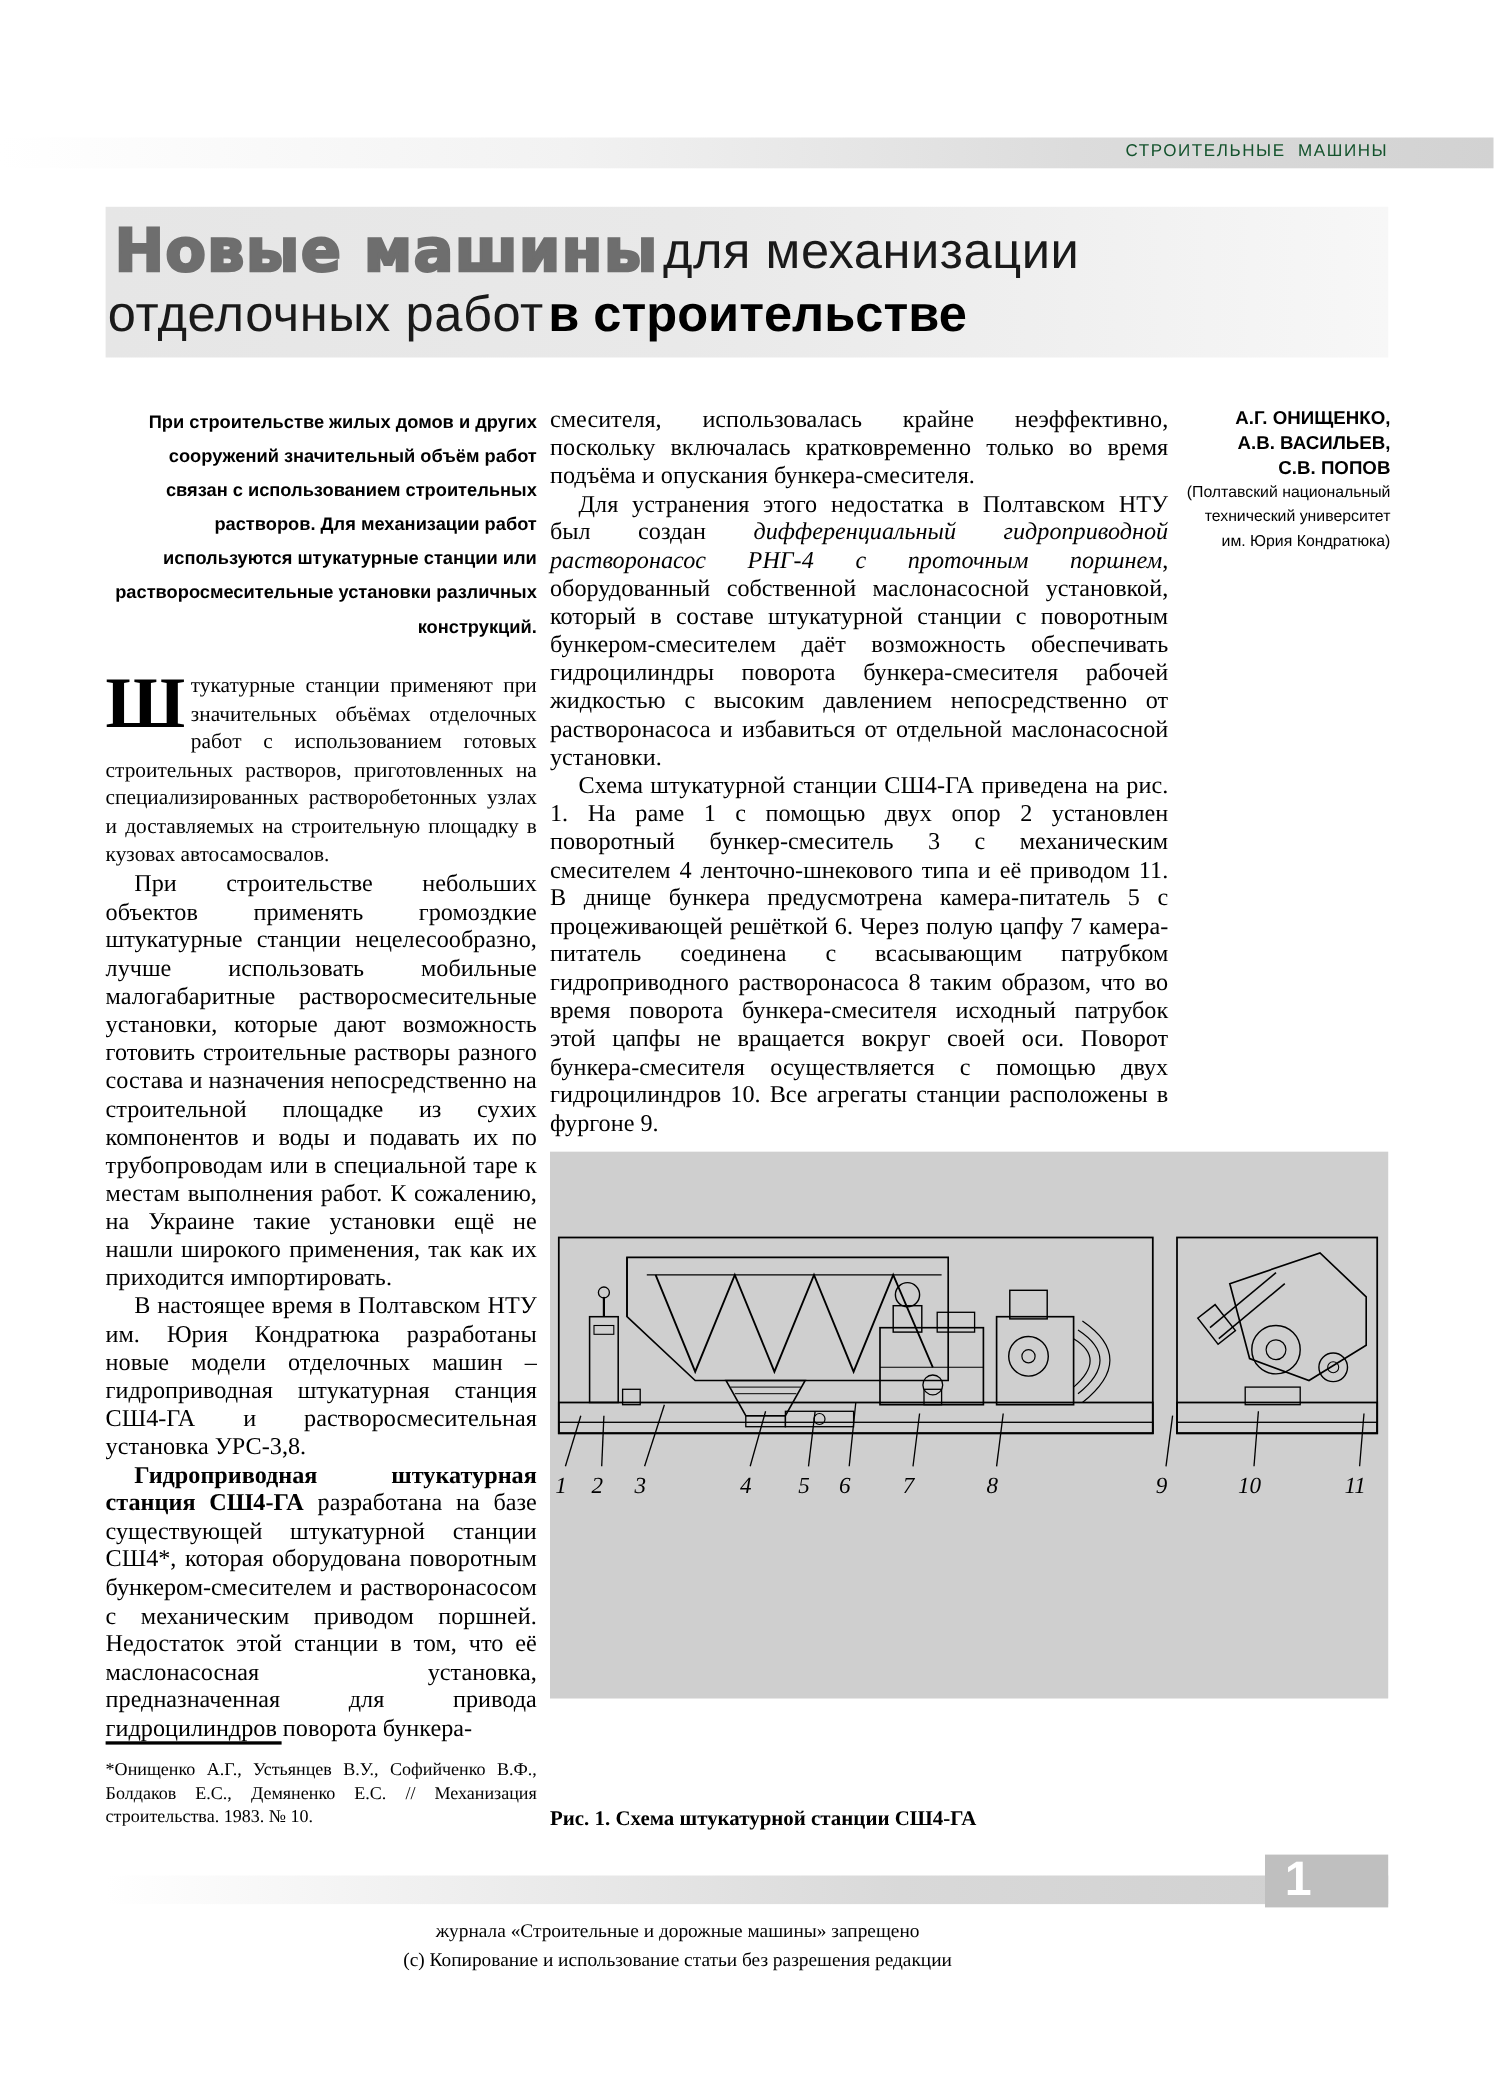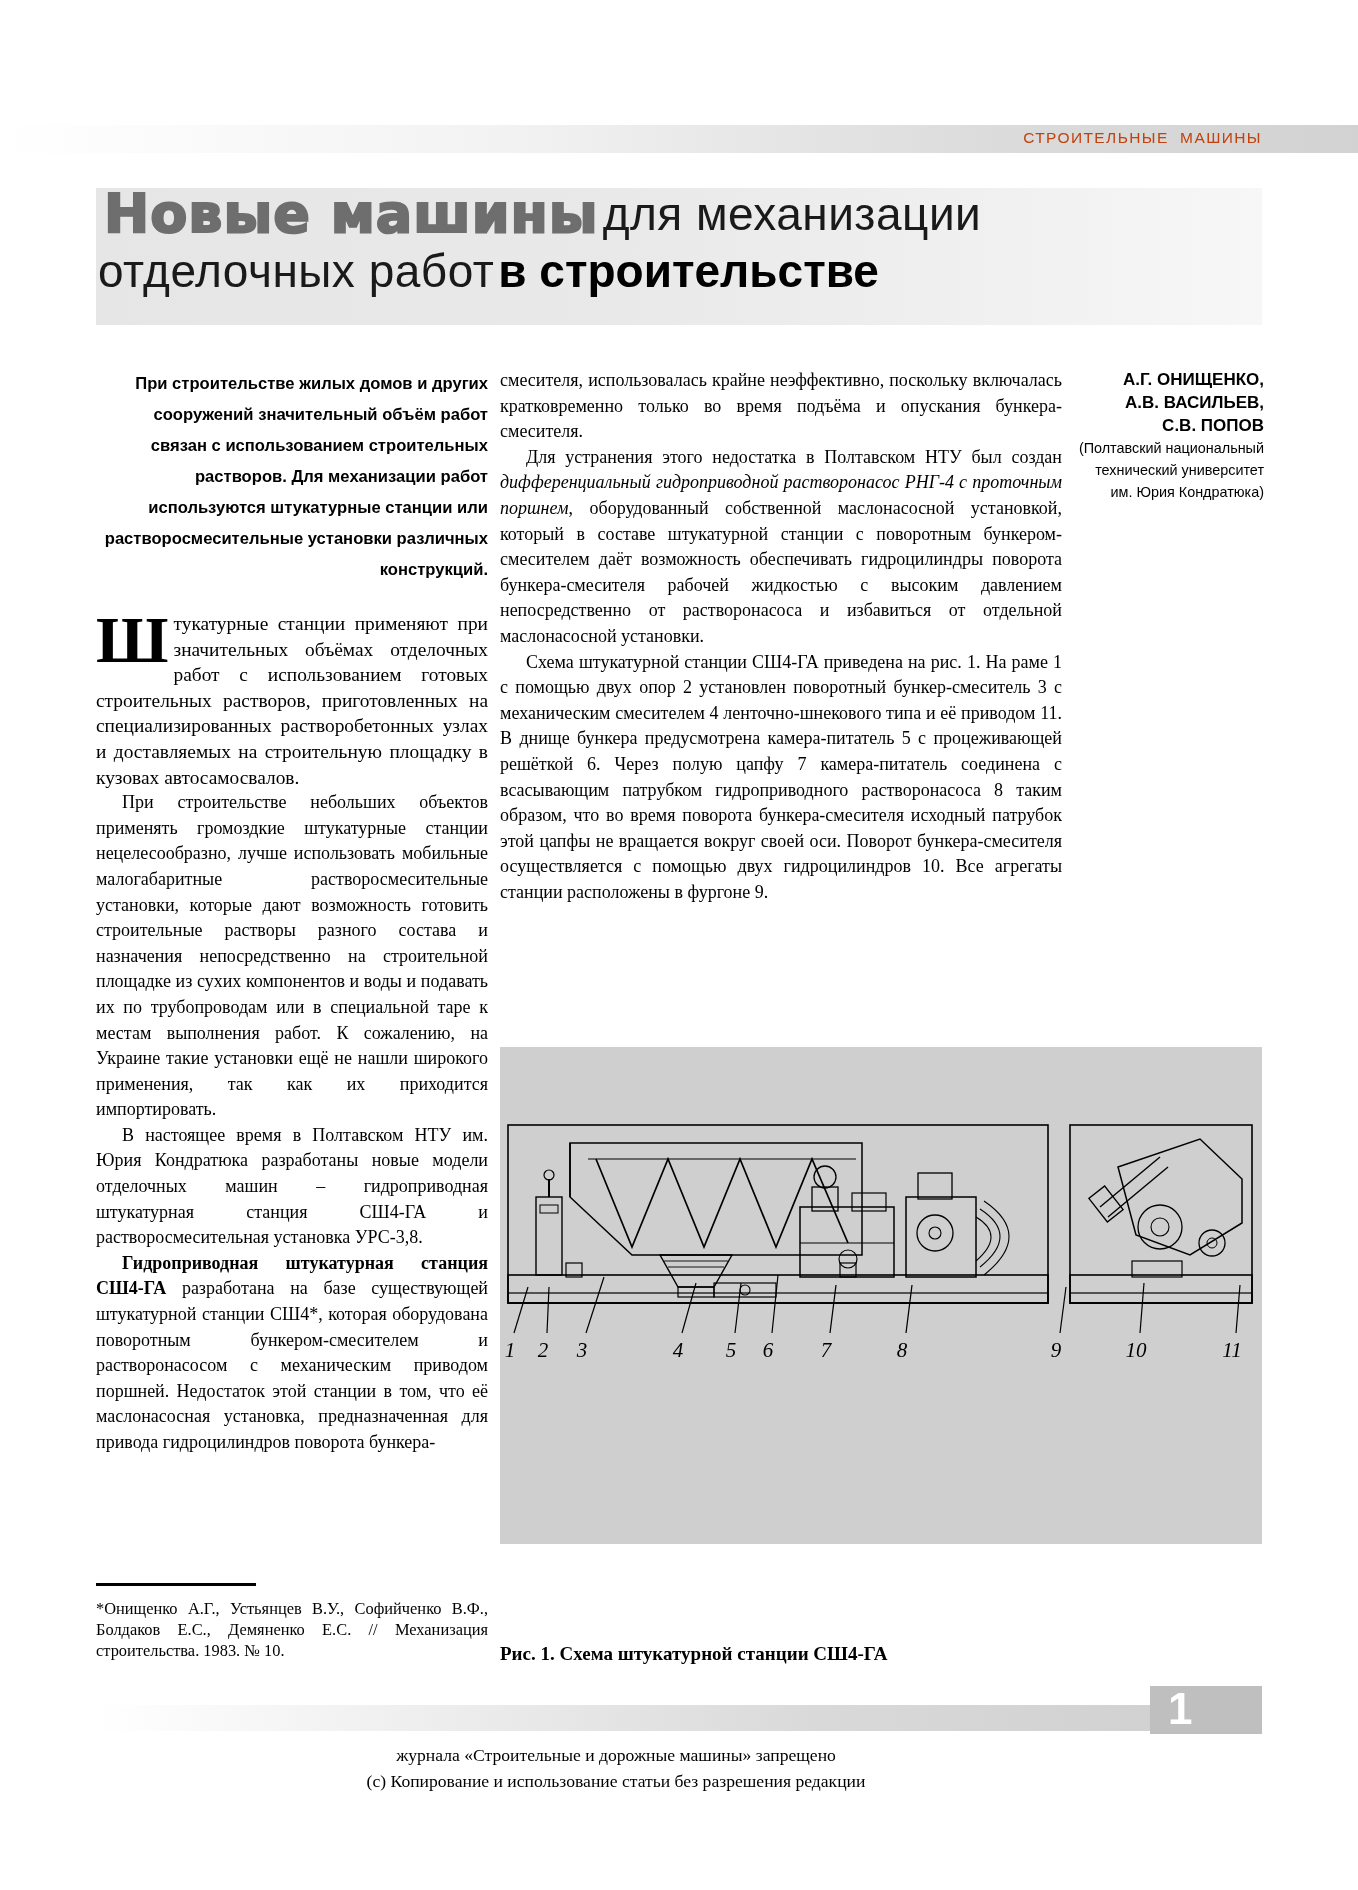--- a/index.html
+++ b/index.html
@@ -28,37 +28,37 @@
     height: 28px;
     background: linear-gradient(to right, #ffffff 0%, #f2f2f2 38%, #dcdcdc 72%, #d2d2d2 100%);
   }
   .header-text {
     position: absolute;
     right: 96px;
     top: 129px;
     font-family: "Liberation Sans", sans-serif;
     font-size: 15.5px;
     letter-spacing: 1.4px;
-    color: #c2410c;
+    color: #14532d;
     white-space: pre;
   }
 
   
   .title-band {
     position: absolute;
     left: 96px;
     top: 188px;
     width: 1166px;
     height: 137px;
     background: linear-gradient(to right, #e6e6e6 0%, #e9e9e9 45%, #efefef 72%, #f7f7f7 100%);
   }
   .title-lines {
     position: absolute;
     left: 96px;
-    top: 172px;
+    top: 186px;
     width: 1170px;
     height: 140px;
   }
   .title-row {
     position: absolute;
     left: 0;
     width: 1170px;
     white-space: nowrap;
   }
   .title-row.r1 { top: 10px; text-align: left; padding-left: 8px; }
@@ -116,21 +116,21 @@
     font-size: 16.6px;
     line-height: 31px;
     text-align: right;
     color: #000;
     margin: 0 0 26px 0;
   }
 
   
   .body-p {
     font-family: "Liberation Serif", serif;
-    font-size: 18px;
+    font-size: 22px;
     line-height: 25.6px;
     text-align: justify;
     margin: 0;
     text-indent: 26px;
     hyphens: manual;
   }
   .body-p.noind { text-indent: 0; }
 
   .dropcap-para {
     font-family: "Liberation Serif", serif;

